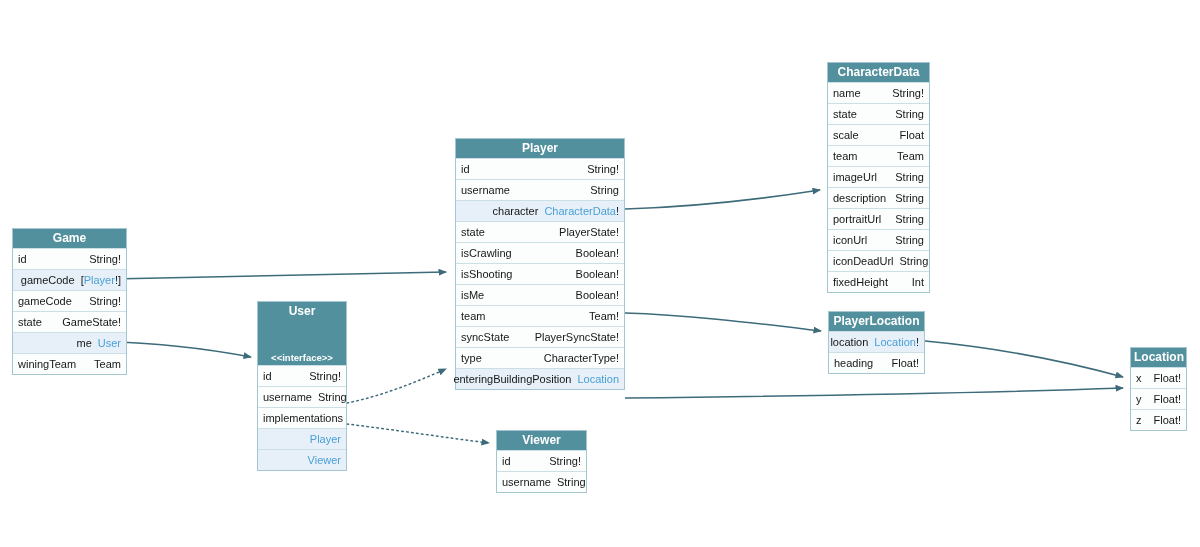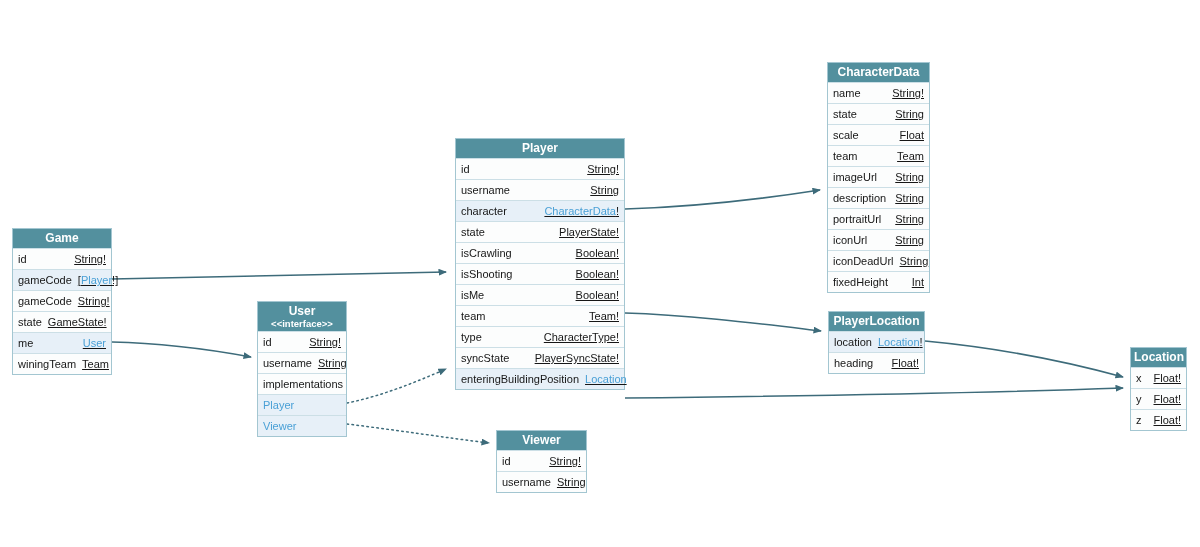--- a/index.html
+++ b/index.html
@@ -18,31 +18,31 @@
     position:absolute;box-sizing:border-box;
     border:1px solid var(--border,#a3c6d1);
     background:#fde047;color:var(--text,#161616);
     font-size:11px;
   }
   .node-header{
     background:var(--header,#53909e);color:var(--headerText,#ffffff);
     text-align:center;font-weight:bold;font-size:12px;line-height:15px;
     padding:2px 3px;
   }
-  .node-subtitle{font-size:9.5px;line-height:10px;font-weight:bold;}
+  .node-subtitle{font-size:9.5px;line-height:10px;font-weight:bold;margin-top:34px;}
   .field-row{
     display:flex;justify-content:space-between;align-items:center;
     height:21px;box-sizing:border-box;padding:0 5px;
     border-top:1px solid var(--sep,#ccdfe6);
     background:var(--row,#fcfdfd);white-space:nowrap;
   }
   .field-row:first-of-type{border-top:none;}
-  .field-row.link-bg{background:var(--rowLink,#e8f1f8);}
+  .field-row.link-bg{background:var(--rowLink,#e8f1f8);justify-content:flex-end;}
   .field-name{white-space:nowrap;}
-  .field-type{white-space:nowrap;margin-left:6px;text-decoration:underline;}
+  .field-type{white-space:nowrap;margin-left:6px;}
   .type-link,.name-link{color:var(--link,#4aa0d6);}
 </style>
 </head>
 <body>
 
 <div class="canvas">
   <svg class="edges">
     <defs>
       <marker id="arrow" markerWidth="10" markerHeight="8" refX="7.5" refY="3.5" orient="auto" markerUnits="userSpaceOnUse">
         <path d="M0,0 L8.5,3.5 L0,7 Z"></path>
@@ -51,21 +51,21 @@
   <path d="M 112 279 C 230 277, 345 275, 446 272" class="edge solid" marker-end="url(#arrow)"></path>
       <path d="M 112 342 C 162 343, 213 350, 251 357" class="edge solid" marker-end="url(#arrow)"></path>
       <path d="M 625 209 C 692 207, 762 199, 820 190" class="edge solid" marker-end="url(#arrow)"></path>
       <path d="M 625 313 C 692 315, 762 324, 821 331" class="edge solid" marker-end="url(#arrow)"></path>
       <path d="M 625 398 C 800 396, 985 393, 1123 388" class="edge solid" marker-end="url(#arrow)"></path>
       <path d="M 925 341 C 1000 348, 1072 363, 1123 377" class="edge solid" marker-end="url(#arrow)"></path>
       <path d="M 347 403 C 382 396, 416 382, 446 369" class="edge dotted" marker-end="url(#arrow)"></path>
       <path d="M 347 424 C 396 430, 448 438, 489 443" class="edge dotted" marker-end="url(#arrow)"></path>
     </svg>
   <div id="nodes">
-      <div class="type-node" style="left: 12px; top: 228px; width: 100px;">
+      <div class="type-node" style="left: 12px; top: 228px; width: 115px;">
         <div class="node-header">
           <div>Game</div>
         </div>
         <div class="field-row">
           <span class="field-name">id</span>
           <span class="field-type">String!</span>
         </div>
         <div class="field-row link-bg">
           <span class="field-name">gameCode</span>
           <span class="field-type">[<span class="type-link">Player</span>!]</span>
@@ -140,26 +140,26 @@
         </div>
         <div class="field-row">
           <span class="field-name">isMe</span>
           <span class="field-type">Boolean!</span>
         </div>
         <div class="field-row">
           <span class="field-name">team</span>
           <span class="field-type">Team!</span>
         </div>
         <div class="field-row">
+          <span class="field-name">syncState</span>
+          <span class="field-type">PlayerSyncState!</span>
+        </div>
+        <div class="field-row">
           <span class="field-name">type</span>
           <span class="field-type">CharacterType!</span>
-        </div>
-        <div class="field-row">
-          <span class="field-name">syncState</span>
-          <span class="field-type">PlayerSyncState!</span>
         </div>
         <div class="field-row link-bg">
           <span class="field-name">enteringBuildingPosition</span>
           <span class="field-type"><span class="type-link">Location</span></span>
         </div>
       </div>
       <div class="type-node" style="left: 496px; top: 430px; width: 91px;">
         <div class="node-header">
           <div>Viewer</div>
         </div>

